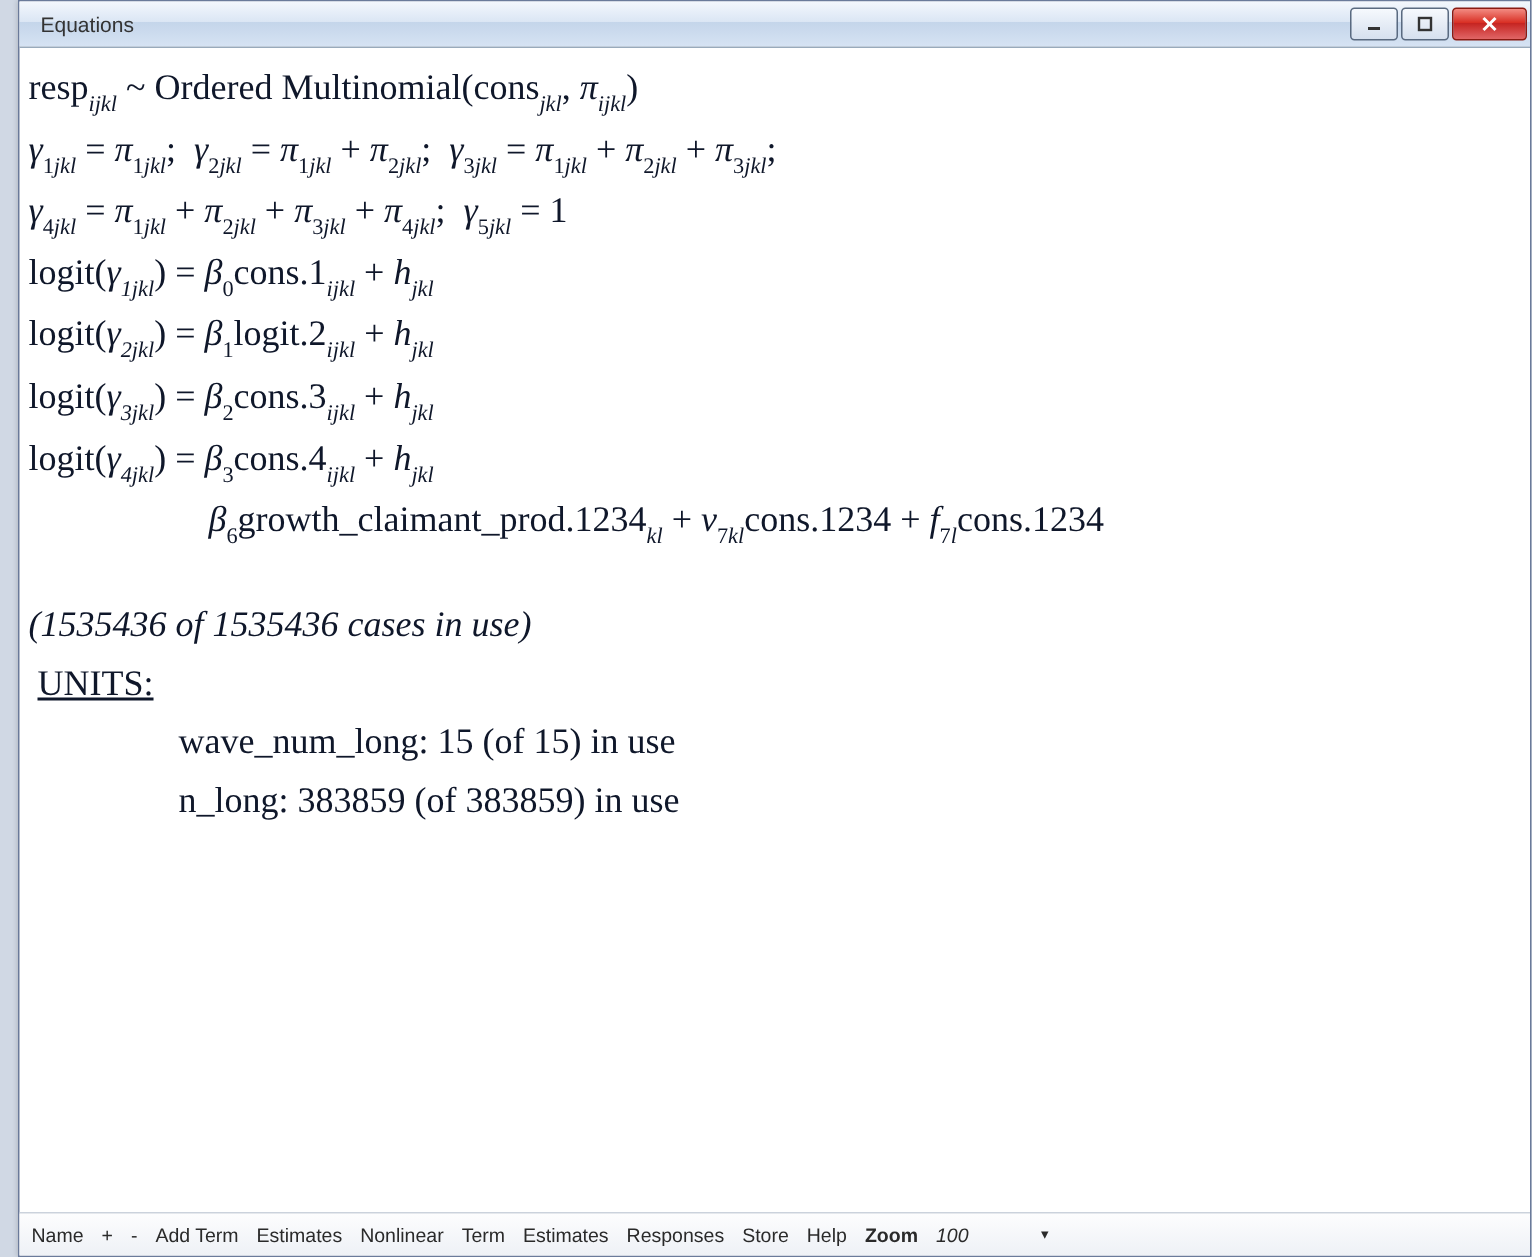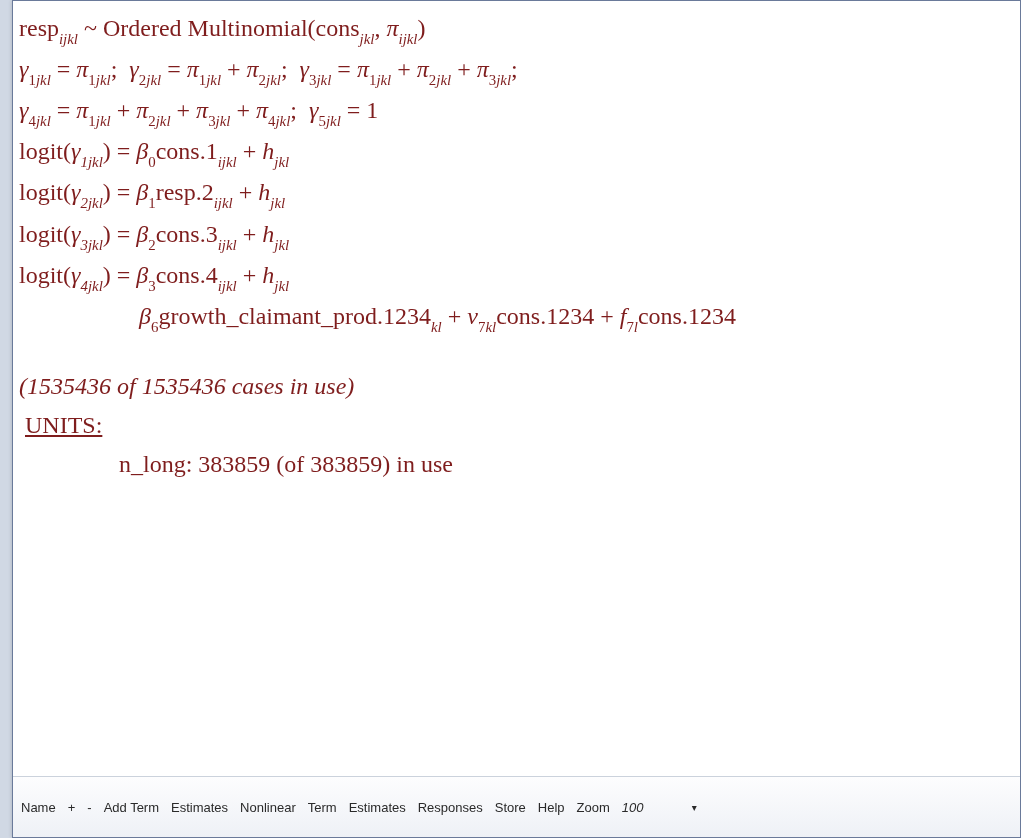--- a/index.html
+++ b/index.html
@@ -44,58 +44,79 @@
     border-color: #8a1a12;
   }
   .winbtn svg { display:block; }
 
   .content {
     flex: 1;
     padding: 6px 6px 0 6px;
     overflow: hidden;
     font-family: "Times New Roman", Times, serif;
     font-size: 24px;
-    color: #7f1d1d;
+    color: #0f172a;
     line-height: 1.5;
   }
   .eqline { margin: 3px 0; white-space: nowrap; }
   .eqline.indent { padding-left: 120px; }
   .sub { font-size: 0.62em; font-style: italic; vertical-align: sub; position: relative; top: 0.15em; }
   .subn { font-size: 0.62em; vertical-align: sub; position: relative; top: 0.15em; }
   .it { font-style: italic; }
   .gap { margin-top: 32px; font-style: italic; }
   .units-block { padding-left: 100px; }
 
   .toolbar {
     height: 28px;
     border-top: 1px solid #cbd2dc;
     background: linear-gradient(to bottom,#fdfdfe,#eef1f6);
     display: flex; align-items: center;
-    padding: 16px 8px;
+    padding: 0 8px;
     font-family: "Segoe UI", Tahoma, sans-serif;
     font-size: 13px;
     color: #2a2a2a;
     gap: 12px;
   }
   .toolbar .tb { cursor: default; }
-  .toolbar .tb.bold { font-weight: normal; }
+  .toolbar .tb.bold { font-weight: bold; }
   .zoomval {
     width: 54px;
     display: inline-block;
     font-style: italic;
   }
   .dropdown-arrow {
     font-size: 10px;
     margin-left: 4px;
   }
 </style>
 </head>
 <body>
 
 <div class="window">
+  <div class="titlebar">
+    <span class="title">Equations</span>
+    <div class="winbtns">
+      <div class="winbtn">
+        <svg width="12" height="12">
+            <rect x="2" y="8" width="8" height="2" fill="#333"></rect>
+          </svg>
+      </div>
+      <div class="winbtn">
+        <svg width="12" height="12">
+            <rect x="2" y="2" width="8" height="8" fill="none" stroke="#333" stroke-width="1.6"></rect>
+          </svg>
+      </div>
+      <div class="winbtn close">
+        <svg width="14" height="12">
+          <line x1="3" y1="2" x2="11" y2="10" stroke="#fff" stroke-width="2"></line>
+          <line x1="11" y1="2" x2="3" y2="10" stroke="#fff" stroke-width="2"></line>
+        </svg>
+      </div>
+    </div>
+  </div>
 
   <div class="content">
 
     <div class="eqline">
       <span>resp</span><span class="sub">ijkl</span><span> ~ Ordered Multinomial(cons</span><span class="sub">jkl</span><span>, </span><span class="it">π</span><span class="sub">ijkl</span><span>)</span>
     </div>
 
     <div class="eqline">
       <span class="it">γ</span><span class="subn">1<span class="it">jkl</span></span> = <span class="it">π</span><span class="subn">1<span class="it">jkl</span></span>;&nbsp;
       <span class="it">γ</span><span class="subn">2<span class="it">jkl</span></span> = <span class="it">π</span><span class="subn">1<span class="it">jkl</span></span> + <span class="it">π</span><span class="subn">2<span class="it">jkl</span></span>;&nbsp;
@@ -105,39 +126,40 @@
     <div class="eqline">
       <span class="it">γ</span><span class="subn">4<span class="it">jkl</span></span> = <span class="it">π</span><span class="subn">1<span class="it">jkl</span></span> + <span class="it">π</span><span class="subn">2<span class="it">jkl</span></span> + <span class="it">π</span><span class="subn">3<span class="it">jkl</span></span> + <span class="it">π</span><span class="subn">4<span class="it">jkl</span></span>;&nbsp;
       <span class="it">γ</span><span class="subn">5<span class="it">jkl</span></span> = 1
     </div>
 
     <div class="eqline">
       <span>logit(</span><span class="it">γ</span><span class="subn"><span class="it">1jkl</span></span><span>)</span><span> = </span><span class="it">β</span><span class="subn">0</span><span>cons.1</span><span class="sub">ijkl</span><span> + </span><span class="it">h</span><span class="sub">jkl</span>
     </div>
 
     <div class="eqline">
-      <span>logit(</span><span class="it">γ</span><span class="subn"><span class="it">2jkl</span></span><span>)</span><span> = </span><span class="it">β</span><span class="subn">1</span><span>resp.2</span><span class="sub">ijkl</span><span> + </span><span class="it">h</span><span class="sub">jkl</span>
+      <span>logit(</span><span class="it">γ</span><span class="subn"><span class="it">2jkl</span></span><span>)</span><span> = </span><span class="it">β</span><span class="subn">1</span><span>logit.2</span><span class="sub">ijkl</span><span> + </span><span class="it">h</span><span class="sub">jkl</span>
     </div>
 
     <div class="eqline">
       <span>logit(</span><span class="it">γ</span><span class="subn"><span class="it">3jkl</span></span><span>)</span><span> = </span><span class="it">β</span><span class="subn">2</span><span>cons.3</span><span class="sub">ijkl</span><span> + </span><span class="it">h</span><span class="sub">jkl</span>
     </div>
 
     <div class="eqline">
       <span>logit(</span><span class="it">γ</span><span class="subn"><span class="it">4jkl</span></span><span>)</span><span> = </span><span class="it">β</span><span class="subn">3</span><span>cons.4</span><span class="sub">ijkl</span><span> + </span><span class="it">h</span><span class="sub">jkl</span>
     </div>
 
 
     <div class="eqline indent">
       <span class="it">β</span><span class="subn">6</span><span>growth_claimant_prod.1234</span><span class="sub">kl</span><span> + </span><span class="it">v</span><span class="subn">7<span class="it">kl</span></span><span>cons.1234</span> + <span class="it">f</span><span class="subn">7<span class="it">l</span></span><span>cons.1234</span>
     </div>
 
     <div class="eqline gap">(1535436 of 1535436 cases in use)</div>
     <div class="eqline" style="padding-left:6px;text-decoration:underline;">UNITS:</div>
     <div class="units-block">
+      <div class="eqline">wave_num_long: 15 (of 15) in use</div>
       <div class="eqline">n_long: 383859 (of 383859) in use</div>
     </div>
 
   </div>
 
   <div class="toolbar">
     <span class="tb">Name</span>
     <span class="tb">+</span>
     <span class="tb">-</span>
     <span class="tb">Add Term</span>

